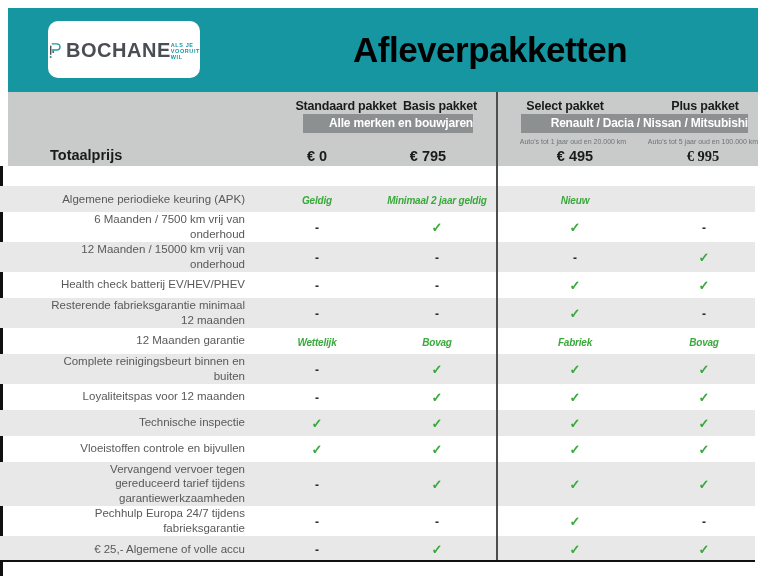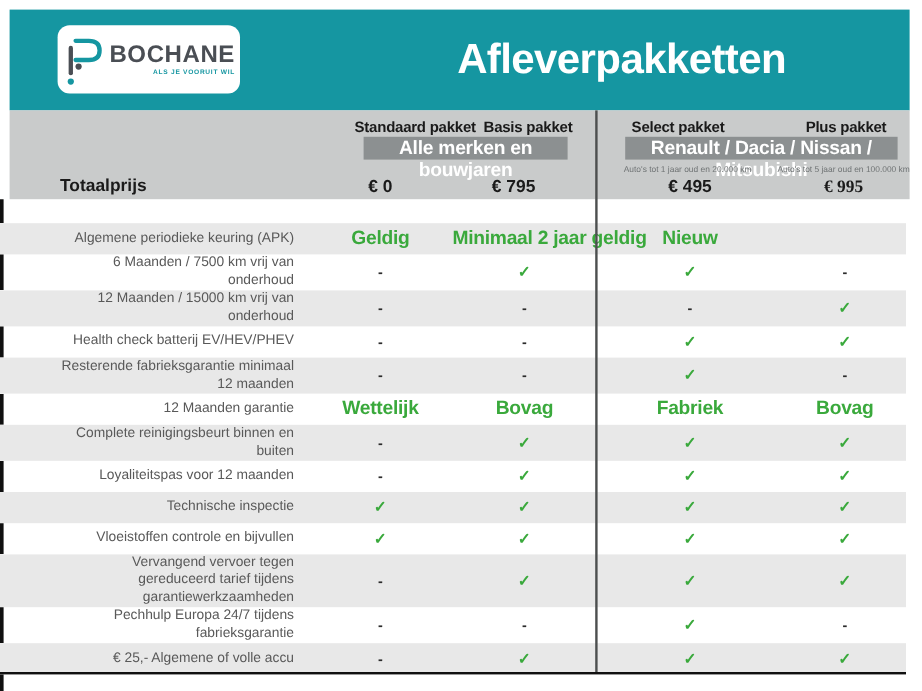--- a/index.html
+++ b/index.html
@@ -15,34 +15,34 @@
   .page{
     position:relative;width:768px;height:576px;background:#ffffff;overflow:hidden;
     font-family:"Liberation Sans", sans-serif;
   }
   
   .teal-band{position:absolute;left:8px;top:8px;width:750px;height:84px;background:var(--teal);}
   .logo-box{
     position:absolute;left:40px;top:13px;width:152px;height:57px;background:#fff;
     border-radius:10px;display:flex;align-items:center;justify-content:center;gap:5px;
   }
-  .logo-text-wrap{display:flex;flex-direction:column;align-items:flex-end;}
+  .logo-text-wrap{display:flex;flex-direction:row;align-items:flex-end;}
   .logo-name{font-size:20px;font-weight:bold;color:#4a4e54;letter-spacing:.5px;line-height:20px;}
   .logo-tagline{font-size:5.5px;font-weight:bold;color:var(--teal);letter-spacing:.6px;margin-top:2px;}
   .page-title{
     position:absolute;left:345px;top:16px;width:330px;height:52px;line-height:52px;
-    text-align:center;font-size:35px;font-weight:bold;color:#ffffff;letter-spacing:-.5px;
+    font-size:35px;font-weight:bold;color:#000000;letter-spacing:-.5px;
   }
   
   .gray-band{position:absolute;left:8px;top:92px;width:750px;height:74px;background:var(--header-gray);}
   .pkg-name{position:absolute;top:99px;width:130px;text-align:center;font-size:12.5px;font-weight:bold;color:var(--ink);letter-spacing:-.2px;}
   .pkg1{left:281px;} .pkg2{left:375px;} .pkg3{left:500px;} .pkg4{left:640px;}
   .chip{
     position:absolute;top:114px;height:19px;line-height:19px;background:var(--chip-gray);
-    color:#fff;font-size:16px;font-weight:bold;text-align:center;letter-spacing:-.2px;
+    color:#fff;font-size:12px;font-weight:bold;text-align:right;letter-spacing:-.2px;
   }
   .chip1{left:303px;width:170px;}
   .chip2{left:521px;width:227px;}
   .cond{position:absolute;top:138px;width:146px;text-align:center;font-size:7px;color:#6f7374;}
   .cond1{left:250px;} .cond2{left:361px;} .cond3{left:500px;} .cond4{left:630px;}
   .price{position:absolute;top:147px;width:120px;height:19px;line-height:19px;text-align:center;font-size:14.5px;font-weight:bold;color:var(--ink);}
   .price1{left:257px;} .price2{left:368px;} .price3{left:515px;} .price4{left:643px;font-family:Liberation Serif, serif;}
   .total-label{position:absolute;left:50px;top:147px;font-size:14.5px;font-weight:bold;color:var(--ink);}
   
   .rows{position:absolute;left:0;top:166px;width:755px;}
@@ -50,21 +50,21 @@
     display:grid;grid-template-columns:257px 120px 120px 156px 102px;
     align-items:center;min-height:26px;box-sizing:border-box;
   }
   .row.gray{background:var(--row-gray);}
   .row.white{box-shadow:inset 3px 0 0 #101010;}
   .row.tall{min-height:38px;}
   .row .label{padding-left:50px;padding-right:12px;font-size:11.5px;color:var(--label-gray);line-height:1.3;text-align:right;}
   .row .cell{text-align:center;line-height:1;}
   .check{color:var(--green);font-size:13px;font-weight:bold;}
   .dash{color:#2b2b2b;font-size:12px;font-weight:bold;}
-  .text-val{color:var(--green);font-size:16px;font-weight:bold;letter-spacing:-.2px;white-space:nowrap;}
+  .text-val{color:var(--green);font-size:10px;font-weight:bold;letter-spacing:-.2px;white-space:nowrap;font-style:italic;}
   
   .divider{position:absolute;left:496px;top:92px;width:2px;height:468px;background:#4c4f4f;z-index:5;}
   .bottom-line{position:absolute;left:0;top:560px;width:755px;height:2px;background:#101010;}
 </style>
 </head>
 <body>
 
 <div class="page">
 
   <div class="teal-band">

